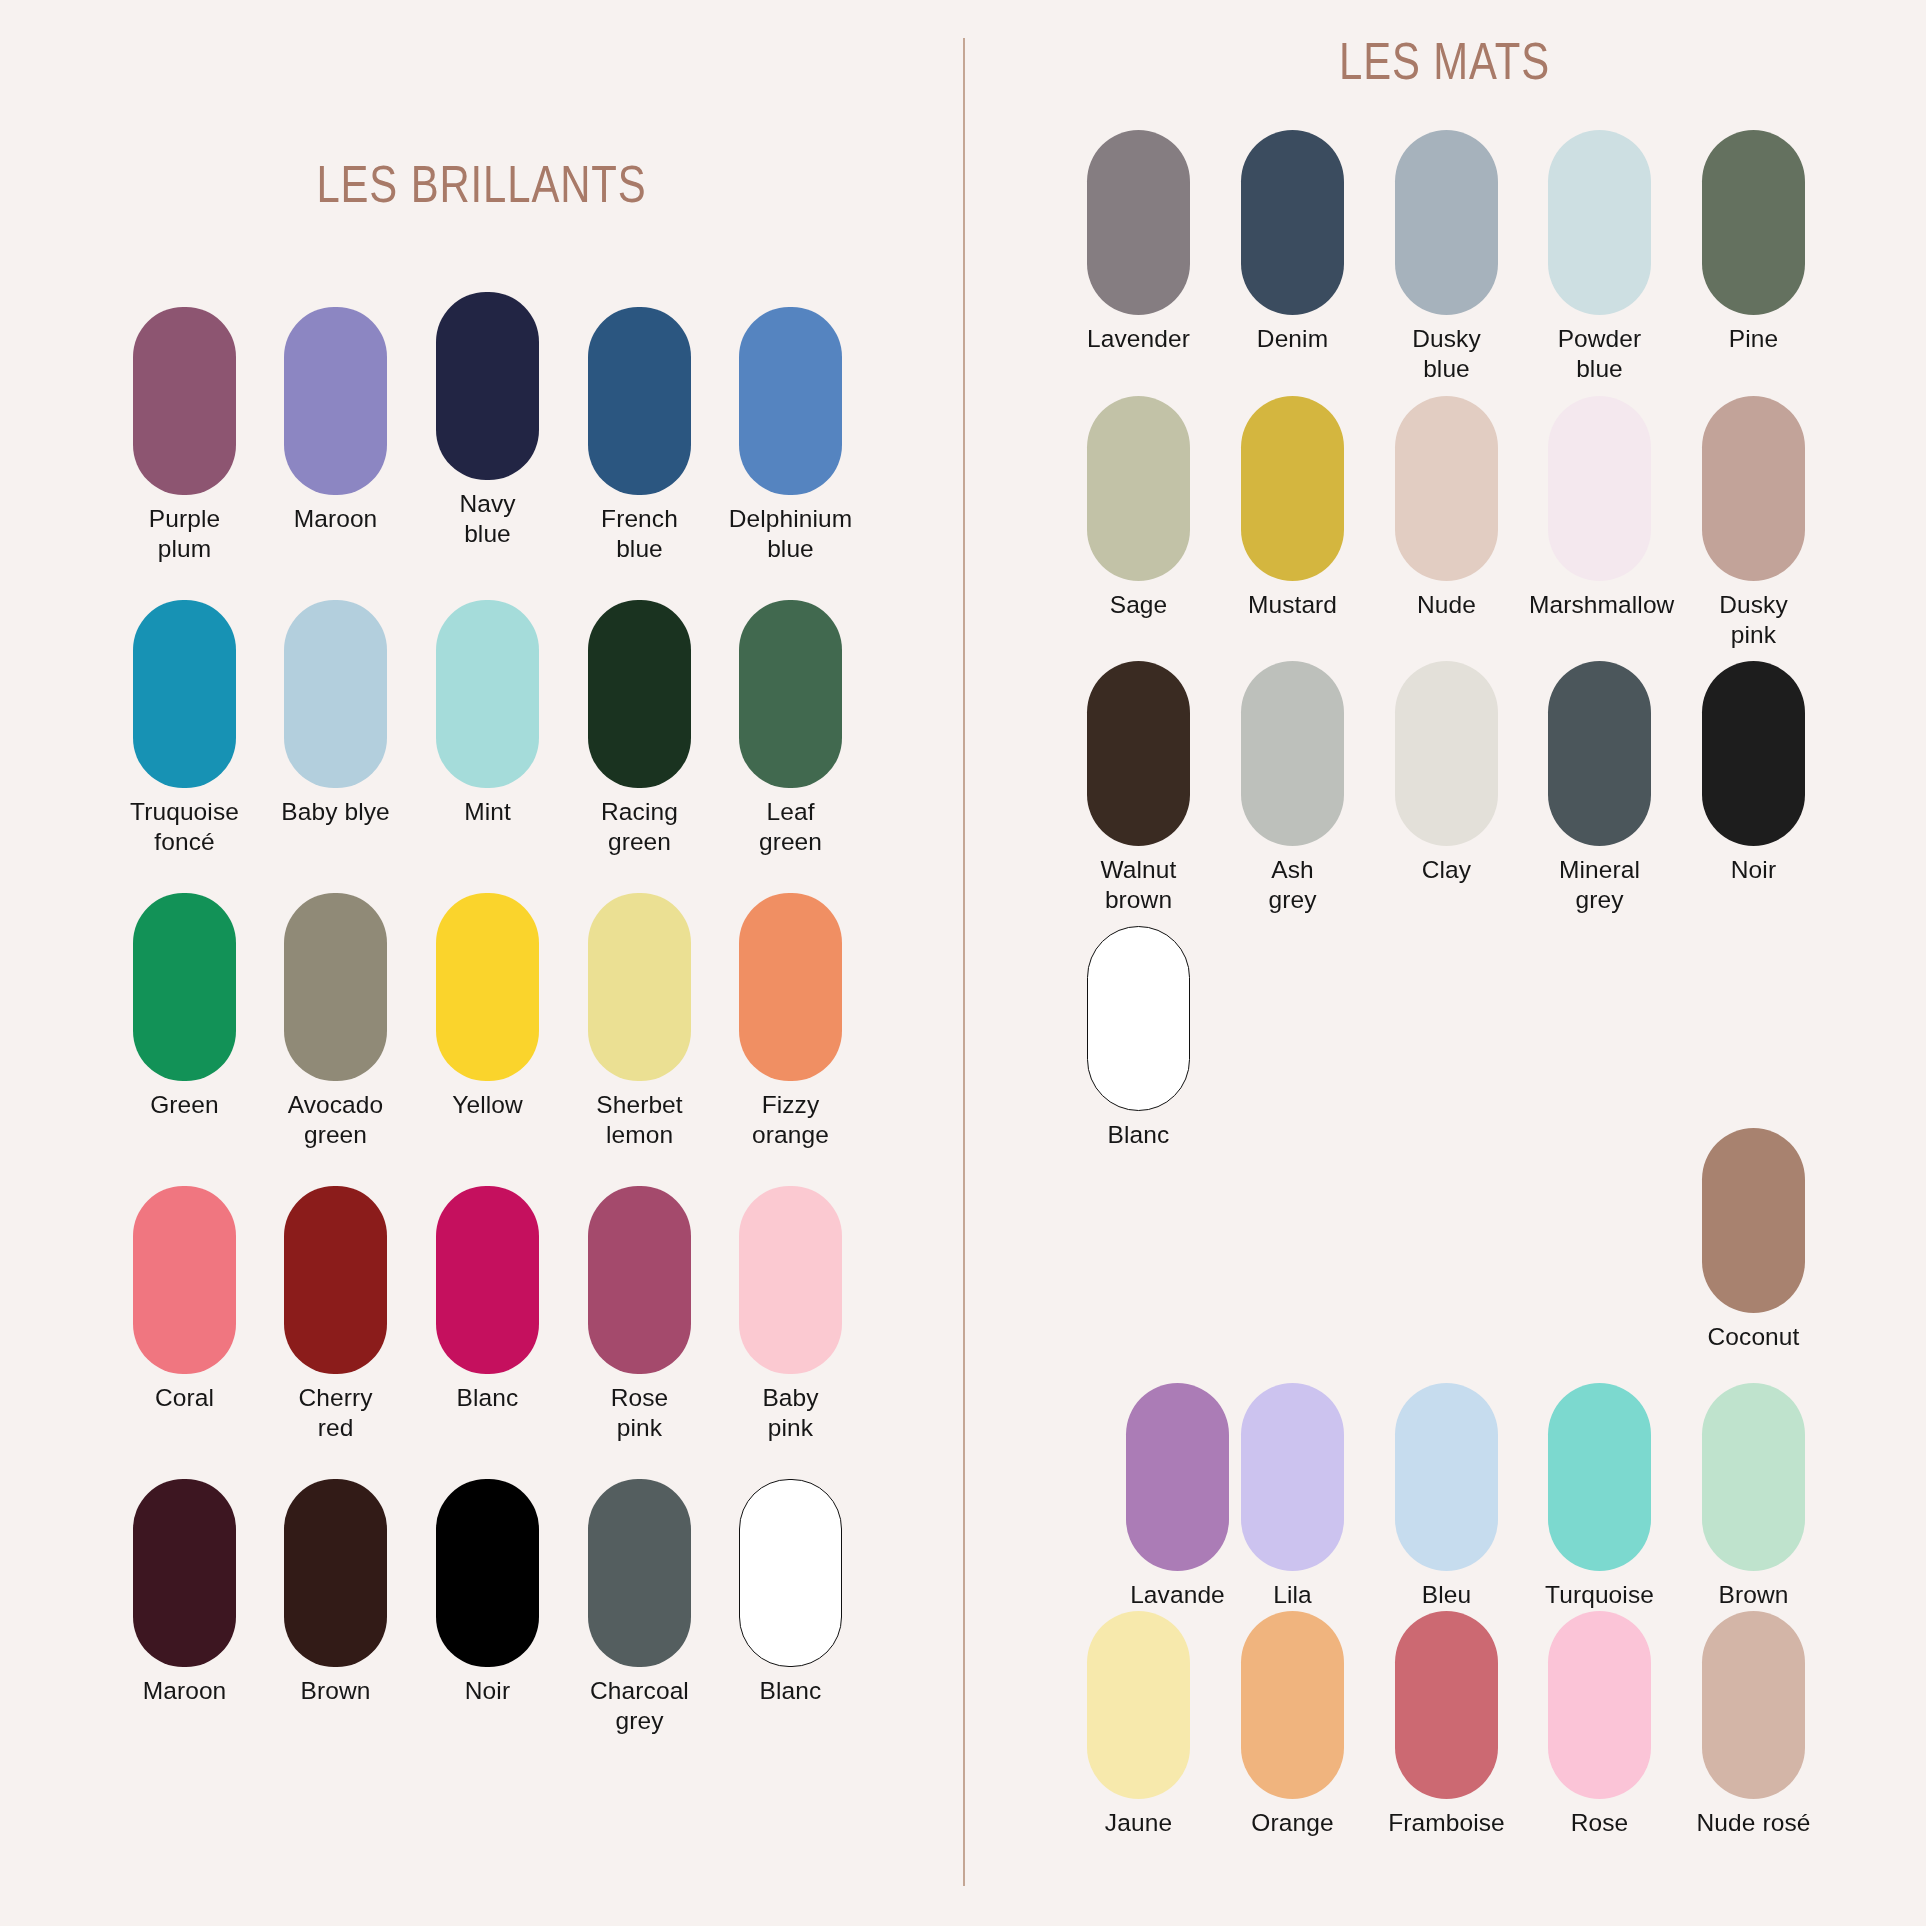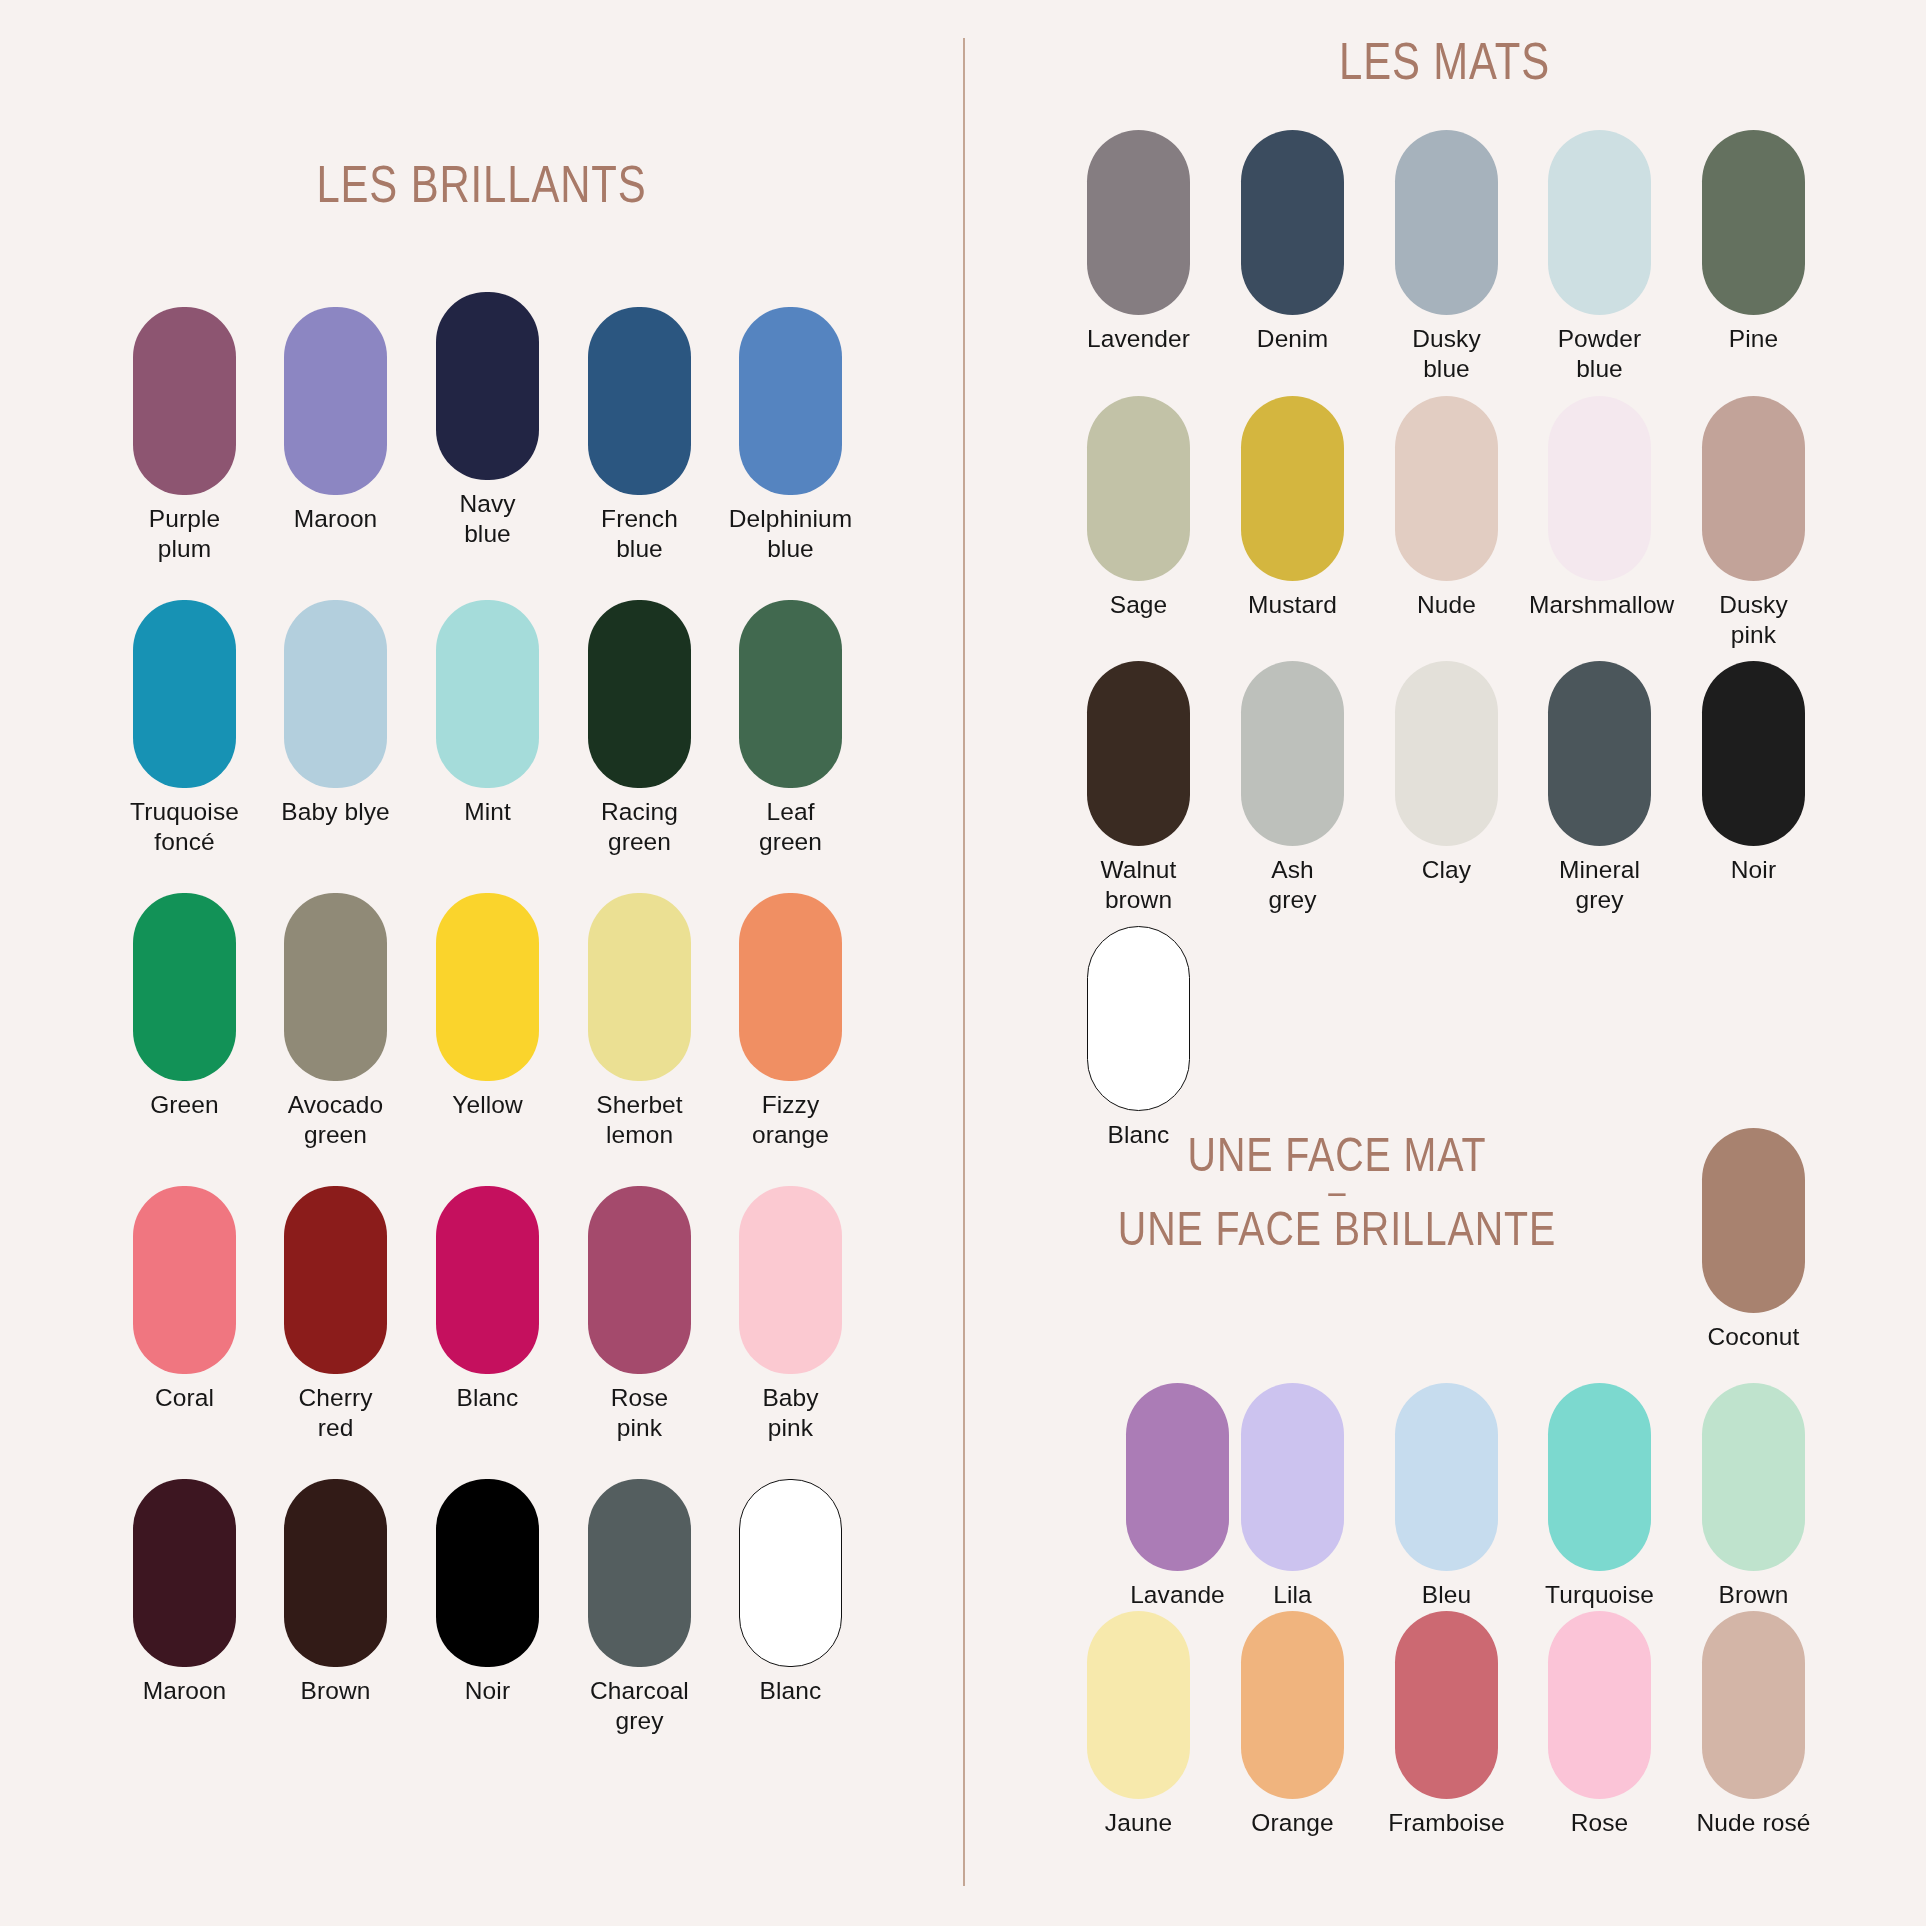--- a/index.html
+++ b/index.html
@@ -120,25 +120,20 @@
 <body>
 
 <div id="page">
 
   <div class="divider"></div>
 
   <div id="title-brillants" class="section-title">LES BRILLANTS</div>
 
   <div id="title-mats" class="section-title">LES MATS</div>
 
-  <div id="title-face-wrap">
-    <div class="line">UNE FACE MAT</div>
-    <div class="line dash">–</div>
-    <div class="line">UNE FACE BRILLANTE</div>
-  </div>
 
   <div id="grid-brillants" class="grid">
       <div class="swatch-cell" style="left: 133px; top: 307px;">
         <div class="chip" style="height: 188px; border-radius: 50px; background: rgb(141, 85, 113);"></div>
         <div class="label">Purple
 plum</div>
       </div>
       <div class="swatch-cell" style="left: 284px; top: 307px;">
         <div class="chip" style="height: 188px; border-radius: 50px; background: rgb(140, 134, 194);"></div>
         <div class="label">Maroon</div>

